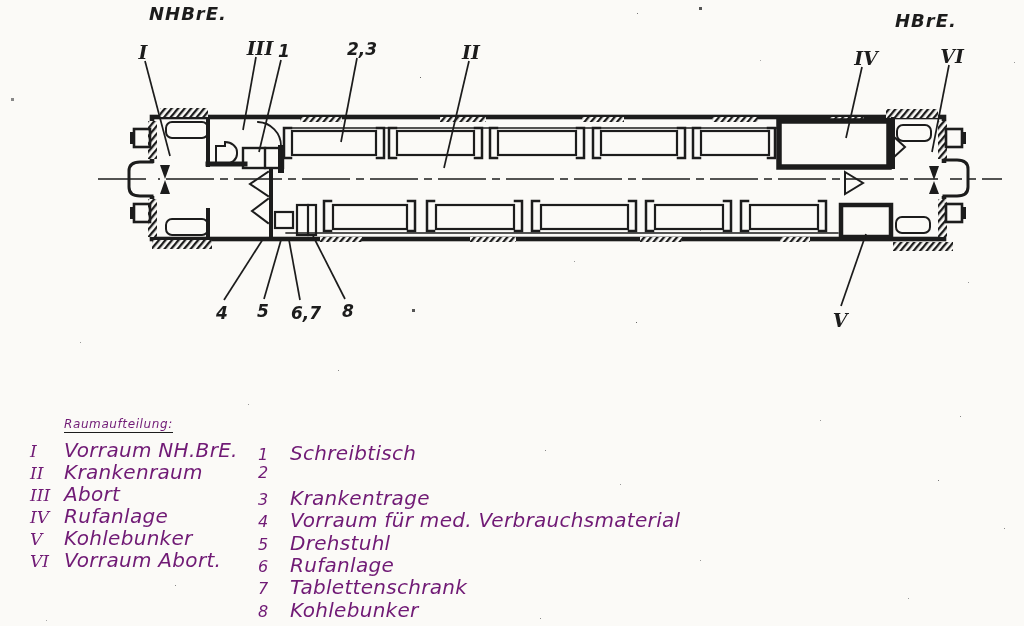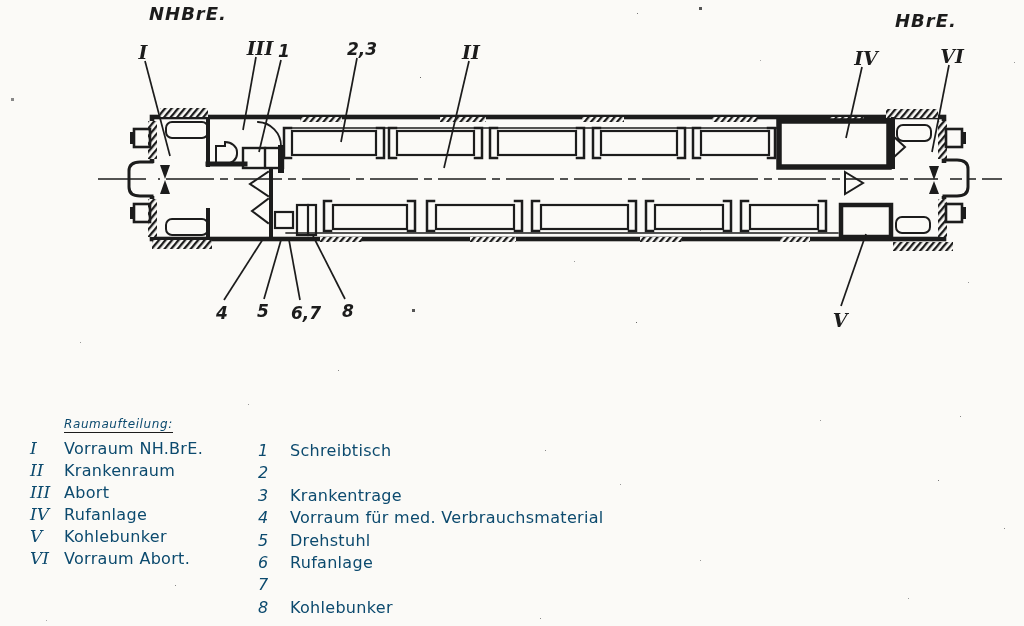--- a/index.html
+++ b/index.html
@@ -2,21 +2,21 @@
 <html><head>
 <meta charset="utf-8">
 <style>
   html,body{margin:0;padding:0;}
   .page{
     position:relative;
     width:1024px;height:626px;
     background:#fbfaf7;
     overflow:hidden;
     font-family:"DejaVu Sans",sans-serif;
-    color:#0c4a6e;
+    color:#701a75;
   }
   .plan-svg{position:absolute;left:0;top:0;}
   
   .legend{position:absolute;left:0;top:408px;width:1024px;height:218px;}
   .legend-heading{
     position:absolute;left:64px;top:9px;
     font-style:italic;font-size:12px;letter-spacing:.6px;
     border-bottom:1.6px solid #1c1c1c;padding-bottom:1px;
   }
   .room-list{position:absolute;left:30px;top:30px;}
@@ -24,21 +24,21 @@
   .lrow{display:flex;align-items:baseline;height:22px;}
   .item-list .lrow{height:22.4px;}
   .lkey{
     width:34px;flex:0 0 34px;
     font-family:"DejaVu Serif",serif;font-style:italic;font-size:17px;
   }
   .item-list .lkey{
     width:32px;flex:0 0 32px;
     font-family:"DejaVu Sans",sans-serif;font-size:16px;
   }
-  .llabel{font-size:16px;letter-spacing:.3px;white-space:nowrap;}
+  .llabel{font-style:italic;font-size:20px;letter-spacing:.3px;white-space:nowrap;}
   
   .speckles{position:absolute;left:0;top:0;width:1px;height:1px;background:transparent;
     box-shadow:
       700px 8px 0 1px #555, 637px 13px 0 0 #777, 420px 77px 0 0 #666,
       12px 99px 0 1px #888, 1014px 62px 0 0 #999, 760px 60px 0 0 #aaa,
       413px 310px 0 1px #555, 700px 230px 0 0 #888, 574px 261px 0 0 #999,
       636px 322px 0 0 #666, 968px 282px 0 0 #999, 338px 370px 0 0 #888,
       80px 342px 0 0 #999, 960px 416px 0 0 #888, 820px 420px 0 0 #999,
       545px 450px 0 0 #888, 938px 480px 0 0 #777, 620px 484px 0 0 #999,
       175px 585px 0 0 #888, 700px 560px 0 0 #999, 1004px 528px 0 0 #888,
@@ -295,20 +295,21 @@
       <div class="lrow">
         <span class="lkey">5</span>
         <span class="llabel">Drehstuhl</span>
       </div>
       <div class="lrow">
         <span class="lkey">6</span>
         <span class="llabel">Rufanlage</span>
       </div>
       <div class="lrow">
         <span class="lkey">7</span>
+        <span class="llabel">Tablettenschrank</span>
       </div>
       <div class="lrow">
         <span class="lkey">8</span>
         <span class="llabel">Kohlebunker</span>
       </div>
     </div>
   </div>
 
   <div class="speckles"></div>
 </div>

